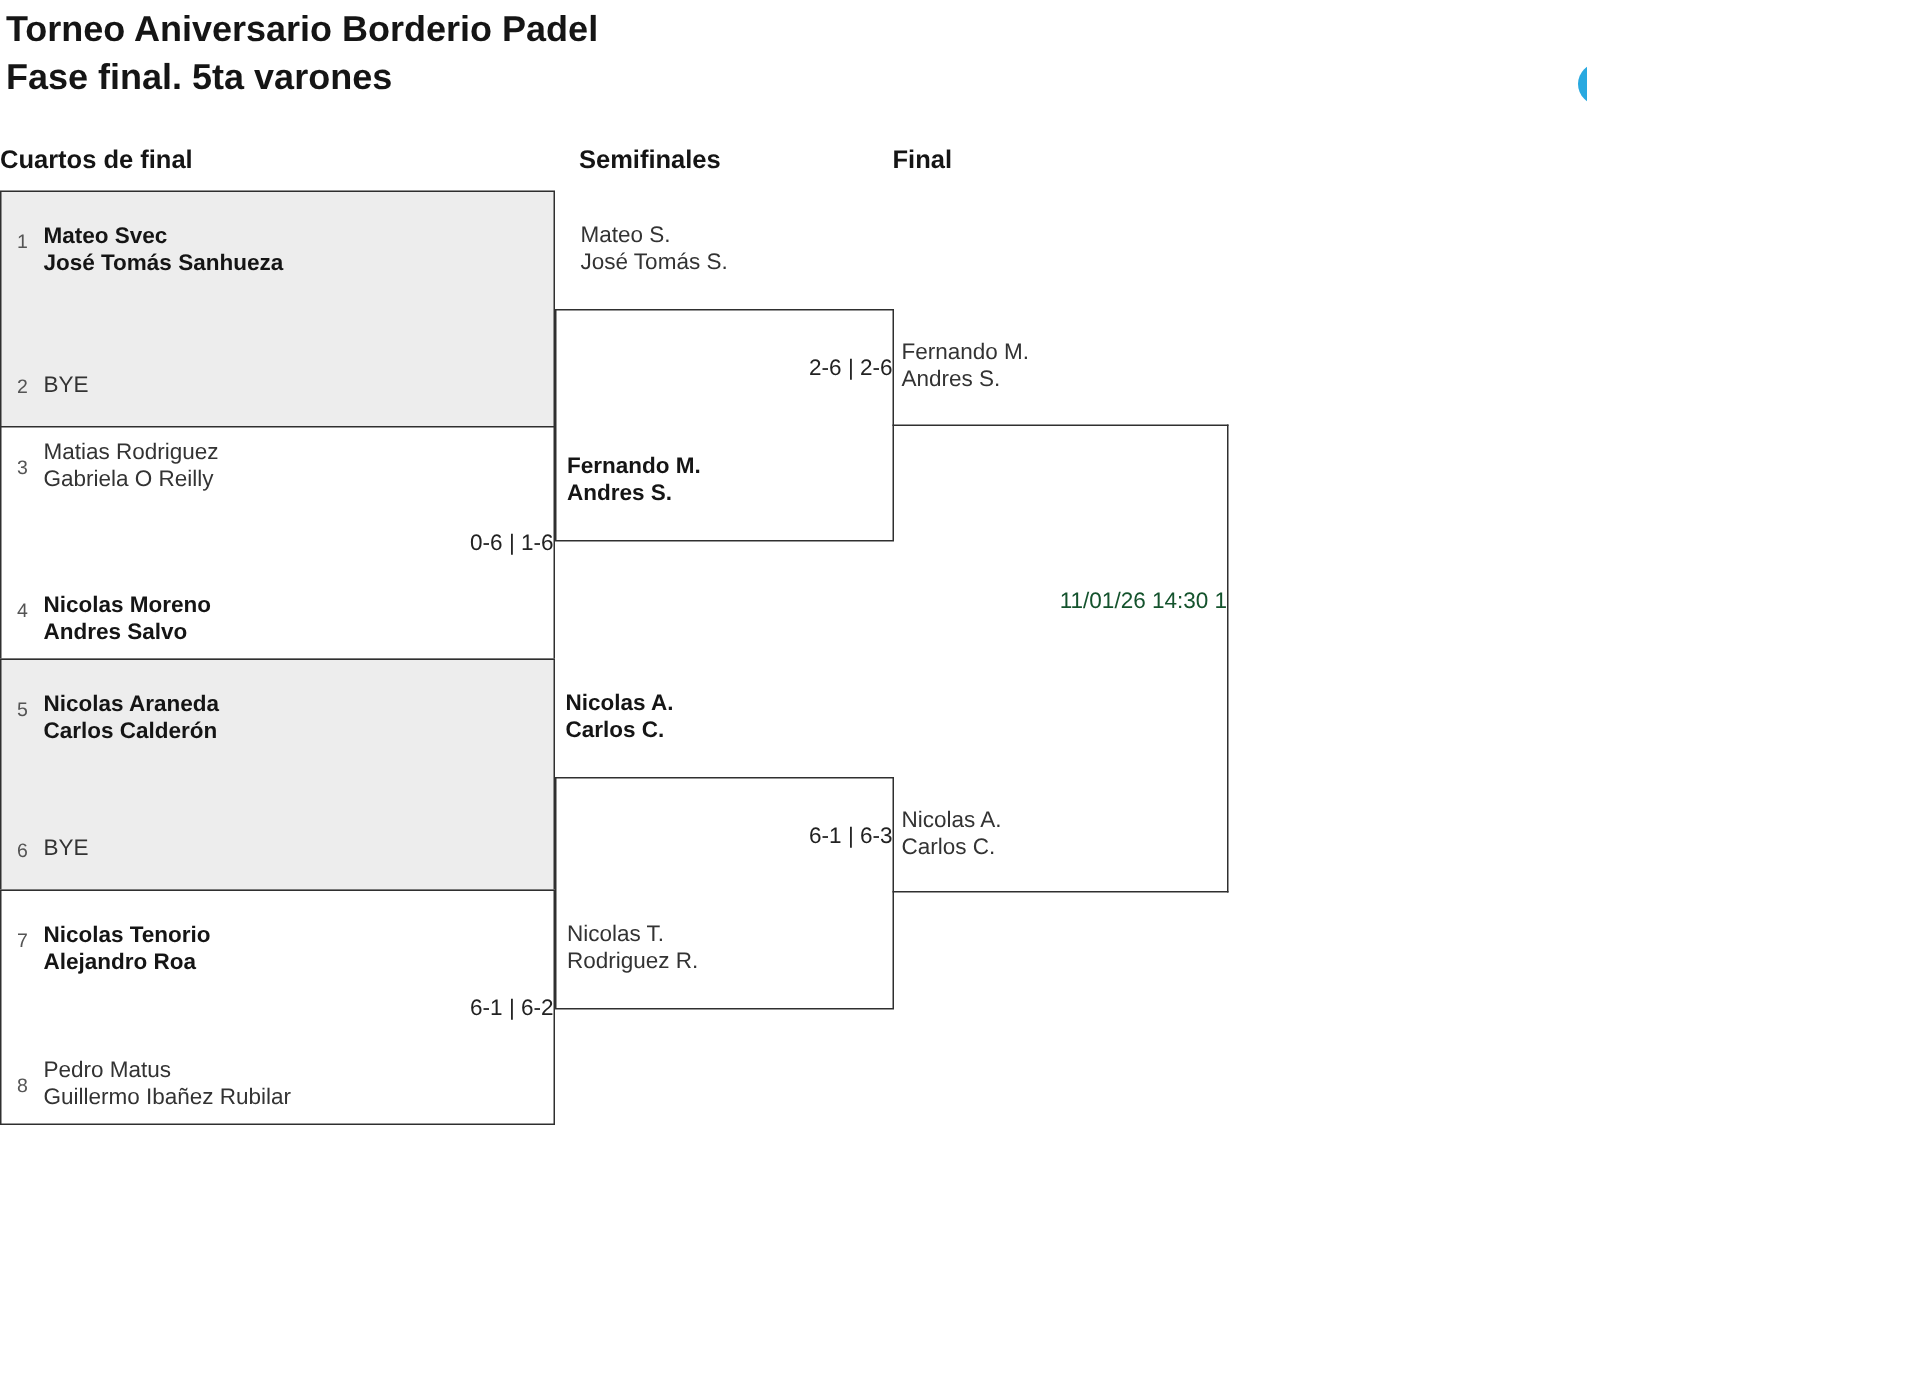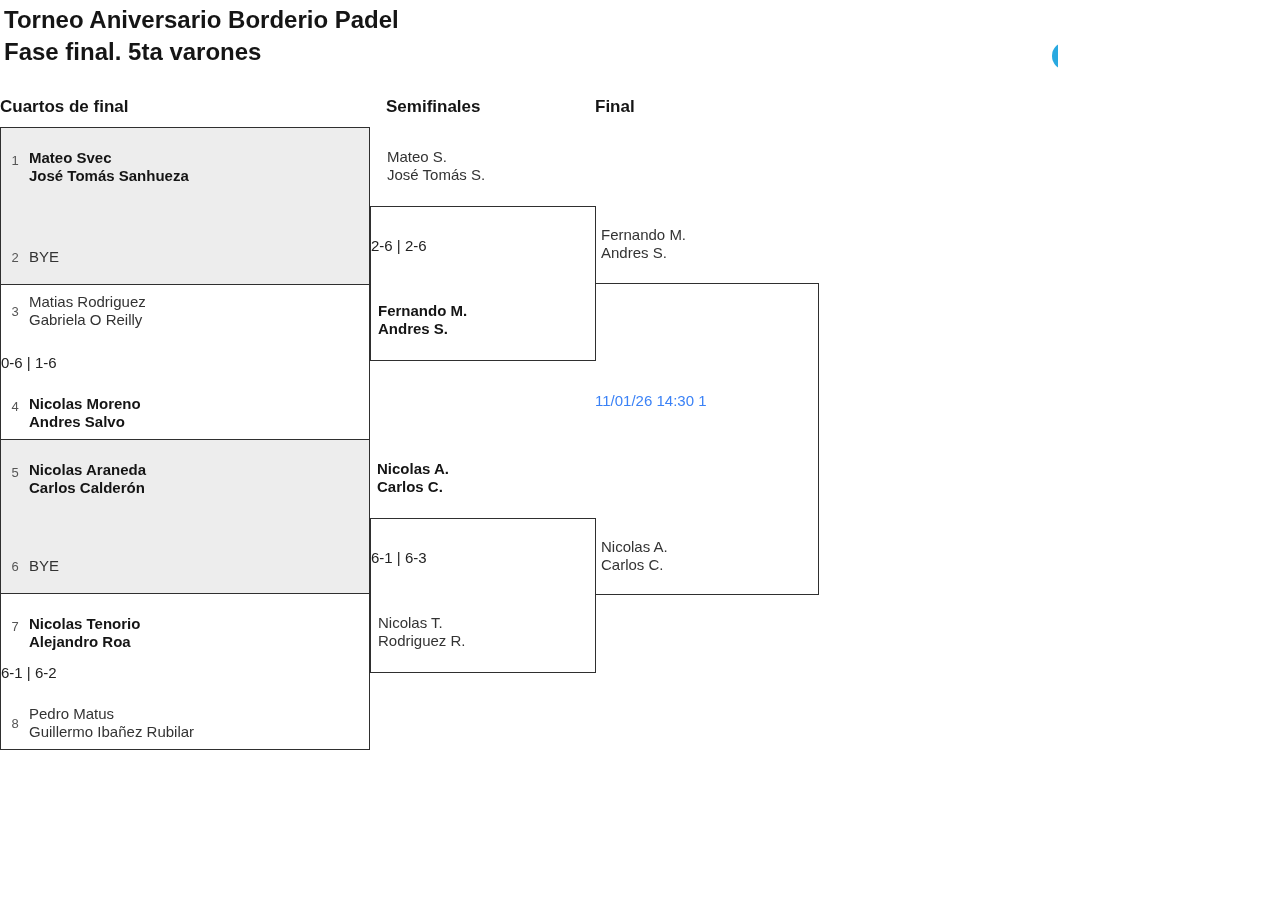--- a/index.html
+++ b/index.html
@@ -50,26 +50,26 @@
   .trow.top { top:8px; }
   .trow.bot { bottom:8px; }
   .trow.bye { bottom:18px; }
   .seed { width:14px; flex:none; text-align:center; font-size:13px; color:#555; }
   .names { font-size:15px; line-height:18px; color:#333; }
   .names.w { font-weight:700; color:#151515;margin-top:13px; }
   .nl { display:block; }
   .nl:empty { display:none; }
   
   .score {
-    position:absolute; left:0; right:0; text-align:left;
+    position:absolute; left:0; right:0; text-align:right;
     font-size:15px; color:#222;
   }
   .score.mid { top:50%; transform:translateY(-50%); }
   .score.sfscore { top:30px; }
-  .fsched { position:absolute; left:0; right:0; top:108px; text-align:left; font-size:15px; color:#3b82f6; }
+  .fsched { position:absolute; left:0; right:0; top:108px; text-align:right; font-size:15px; color:#14532d; }
   
   .label { position:absolute; font-size:15px; line-height:18px; color:#333; }
   .label.w { font-weight:700; color:#151515; }
 </style>
 </head>
 <body>
 
 <div class="page">
 
   <div class="title">

